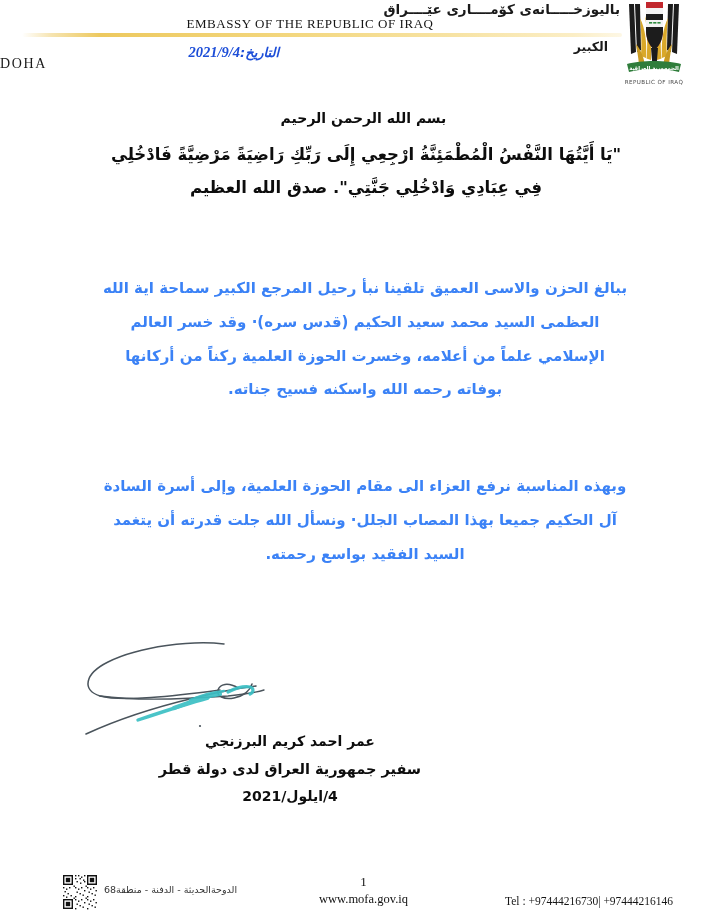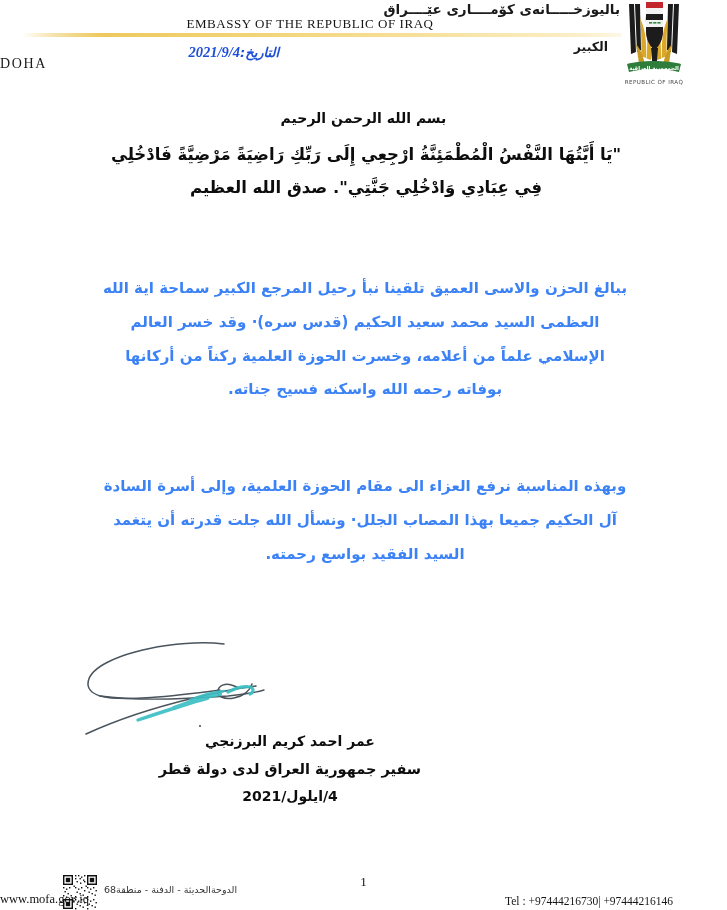--- a/index.html
+++ b/index.html
@@ -242,20 +242,21 @@
     text-align: center;
     font-family: "Liberation Serif", "DejaVu Serif", serif;
     font-size: 13px;
     color: #111;
     direction: ltr;
   }
   .site {
     position: absolute;
     left: 0; top: 892px;
     width: 727px;
+    text-align: center;
     font-family: "Liberation Serif", "DejaVu Serif", serif;
     font-size: 12.5px;
     color: #111;
     direction: ltr;
   }
   .tel {
     position: absolute;
     left: 505px;
     top: 895px;
     direction: ltr;

